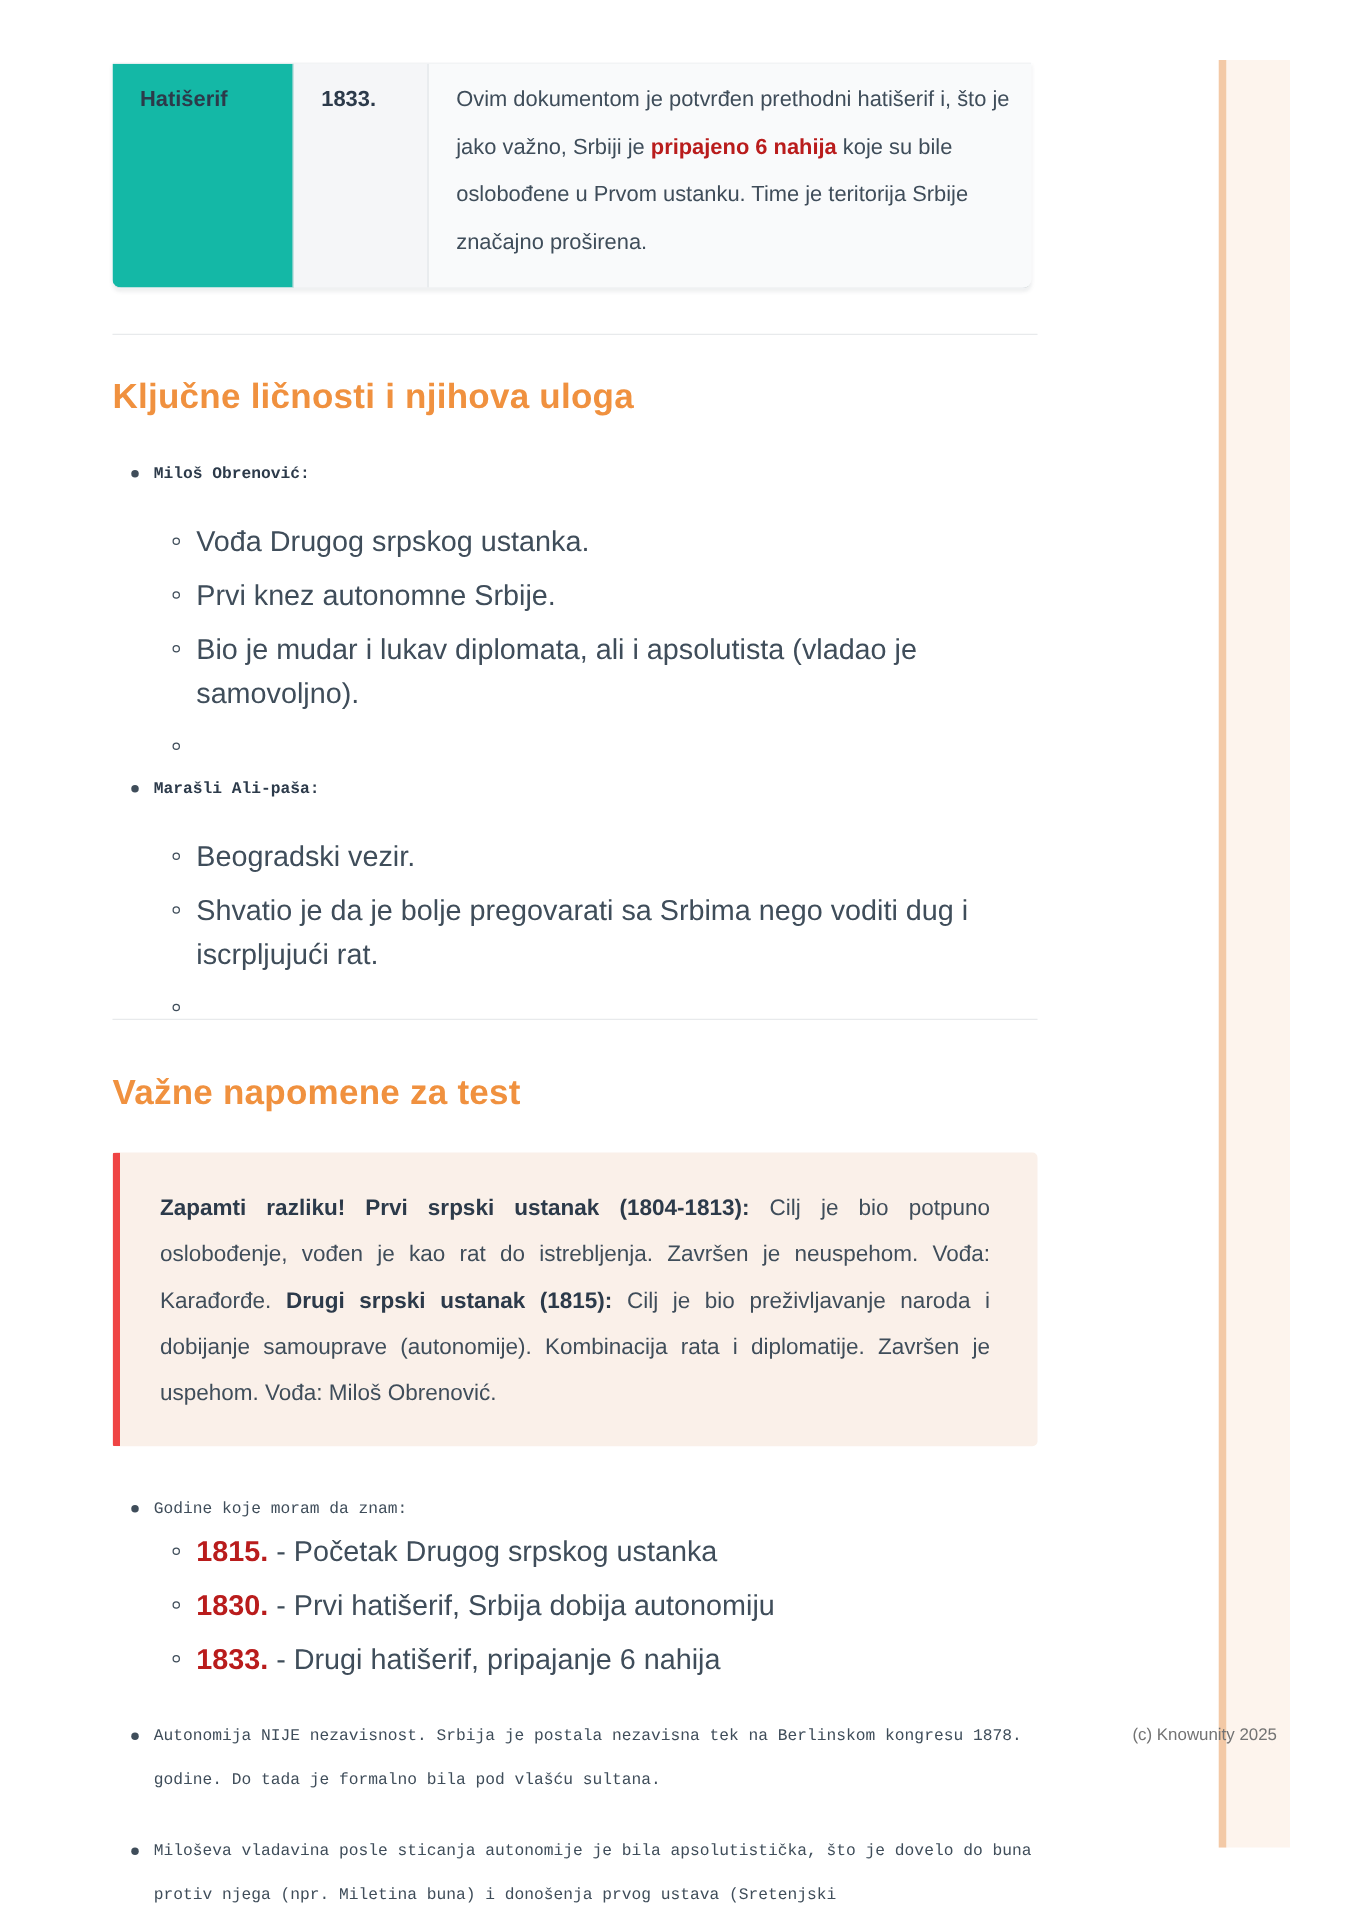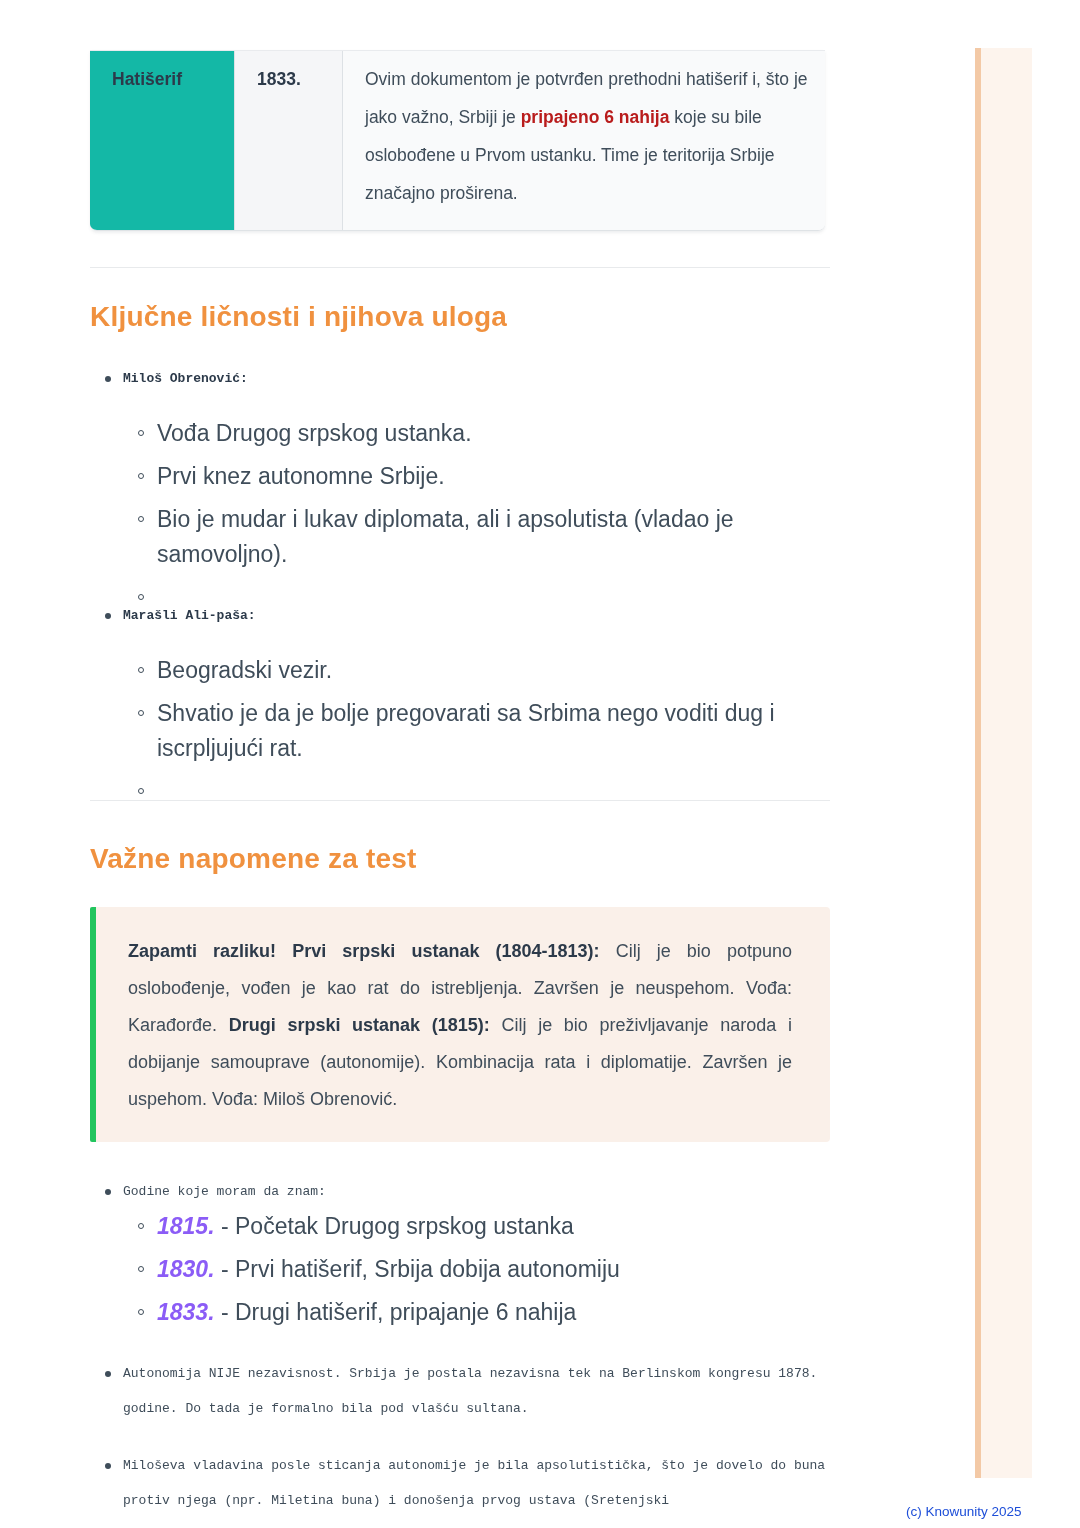--- a/index.html
+++ b/index.html
@@ -21,23 +21,23 @@
     top: 48px;
     width: 57px;
     height: 1430px;
     background: #fdf4ed;
     border-left: 6px solid #f3c9a6;
   }
 
   .copyright {
     position: absolute;
     left: 906px;
-    top: 1504px;
+    top: 1380px;
     font-size: 13.5px;
-    color: #1d4ed8;
+    color: #737373;
     z-index: 5;
     white-space: nowrap;
   }
 
   .content {
     position: absolute;
     left: 90px;
     top: 0;
     width: 740px;
   }
@@ -127,37 +127,37 @@
   .li2 .dot2 {
     position: absolute;
     left: 48px;
     top: 14px;
     width: 6px;
     height: 6px;
     border-radius: 50%;
     border: 1.6px solid #3f4d5a;
     background: transparent;
   }
-  .li2 .year-b { font-weight: bold; color: #8b5cf6; font-style: italic; }
+  .li2 .year-b { font-weight: bold; color: #b91c1c; }
 
   .mt-label1 { margin-top: 28px; }
   .sub-gap { margin-top: 20px; }
   .li2 + .li2 { margin-top: 8px; }
-  .group2 { margin-top: 26px; }
+  .group2 { margin-top: 41px; }
   .years-group { margin-top: 32px; }
   .note1 { margin-top: 26px; }
   .note2 { margin-top: 22px; }
 
   
   .callout {
     margin-top: 32px;
     width: 740px;
     min-height: 217px;
     background: #faf0e9;
-    border-left: 6px solid #22c55e;
+    border-left: 6px solid #ef4444;
     border-radius: 2px 4px 4px 2px;
     padding: 26px 38px 24px 32px;
   }
   .callout p {
     font-size: 18px;
     line-height: 37px;
     text-align: justify;
     color: #3f4d5a;
   }
   .callout .b { font-weight: bold; color: #2c3a4a; }

